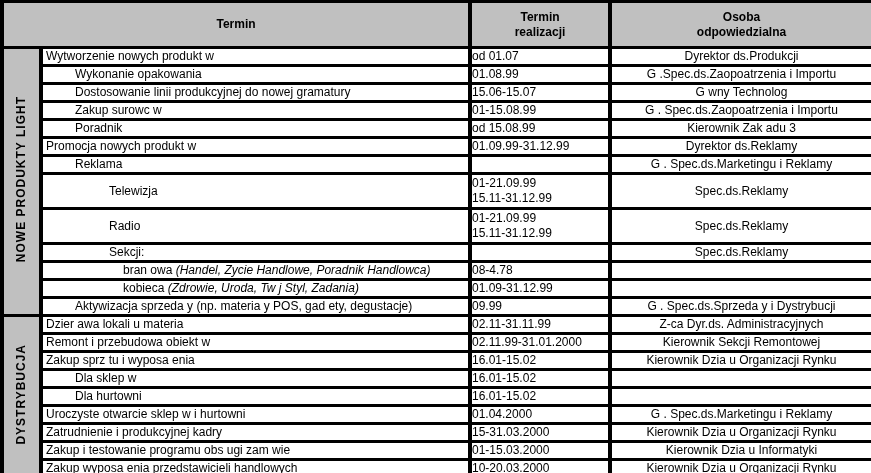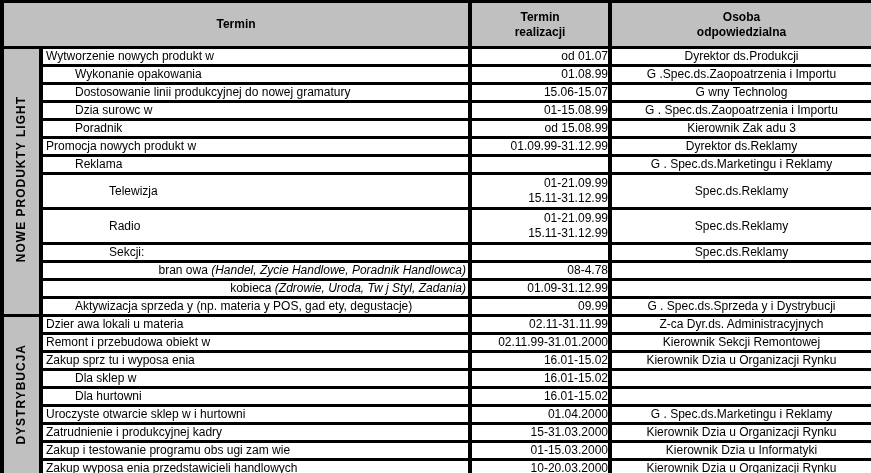--- a/index.html
+++ b/index.html
@@ -17,22 +17,22 @@
   td.hcell{background:#c0c0c0;font-weight:bold;text-align:center;
            white-space:pre-line;}
   td.band{background:#c0c0c0;text-align:center;vertical-align:middle;width:39px;}
   .v{writing-mode:vertical-rl;transform:rotate(180deg);
      font-weight:bold;font-size:12px;letter-spacing:1px;white-space:nowrap;
      display:inline-block;}
   td.task{text-align:left;padding-right:2px;}
   td.task.i0{padding-left:3px;margin-top:6px;}
   td.task.i1{padding-left:32px;}
   td.task.i2{padding-left:66px;}
-  td.task.i3{padding-left:80px;text-align:right;}
-  td.term{text-align:right;white-space:pre-line;}
+  td.task.i3{padding-left:80px;}
+  td.term{text-align:left;white-space:pre-line;}
   td.resp{text-align:center;}
   .it{font-style:italic;}
 </style>
 </head>
 <body>
 
 <table>
   <colgroup>
     <col style="width:39px">
       <col style="width:429px">
@@ -58,21 +58,21 @@
     <td class="task i1">Wykonanie opakowania</td>
     <td class="term">01.08.99</td>
     <td class="resp">G .Spec.ds.Zaopoatrzenia i Importu</td>
   </tr>
   <tr class="r">
     <td class="task i1">Dostosowanie linii produkcyjnej do nowej gramatury</td>
     <td class="term">15.06-15.07</td>
     <td class="resp">G wny Technolog</td>
   </tr>
   <tr class="r">
-    <td class="task i1">Dzia surowc w</td>
+    <td class="task i1">Zakup surowc w</td>
     <td class="term">01-15.08.99</td>
     <td class="resp">G . Spec.ds.Zaopoatrzenia i Importu</td>
   </tr>
   <tr class="r">
     <td class="task i1">Poradnik</td>
     <td class="term">od 15.08.99</td>
     <td class="resp">Kierownik Zak adu 3</td>
   </tr>
   <tr class="r">
     <td class="task i0">Promocja nowych produkt w</td>

